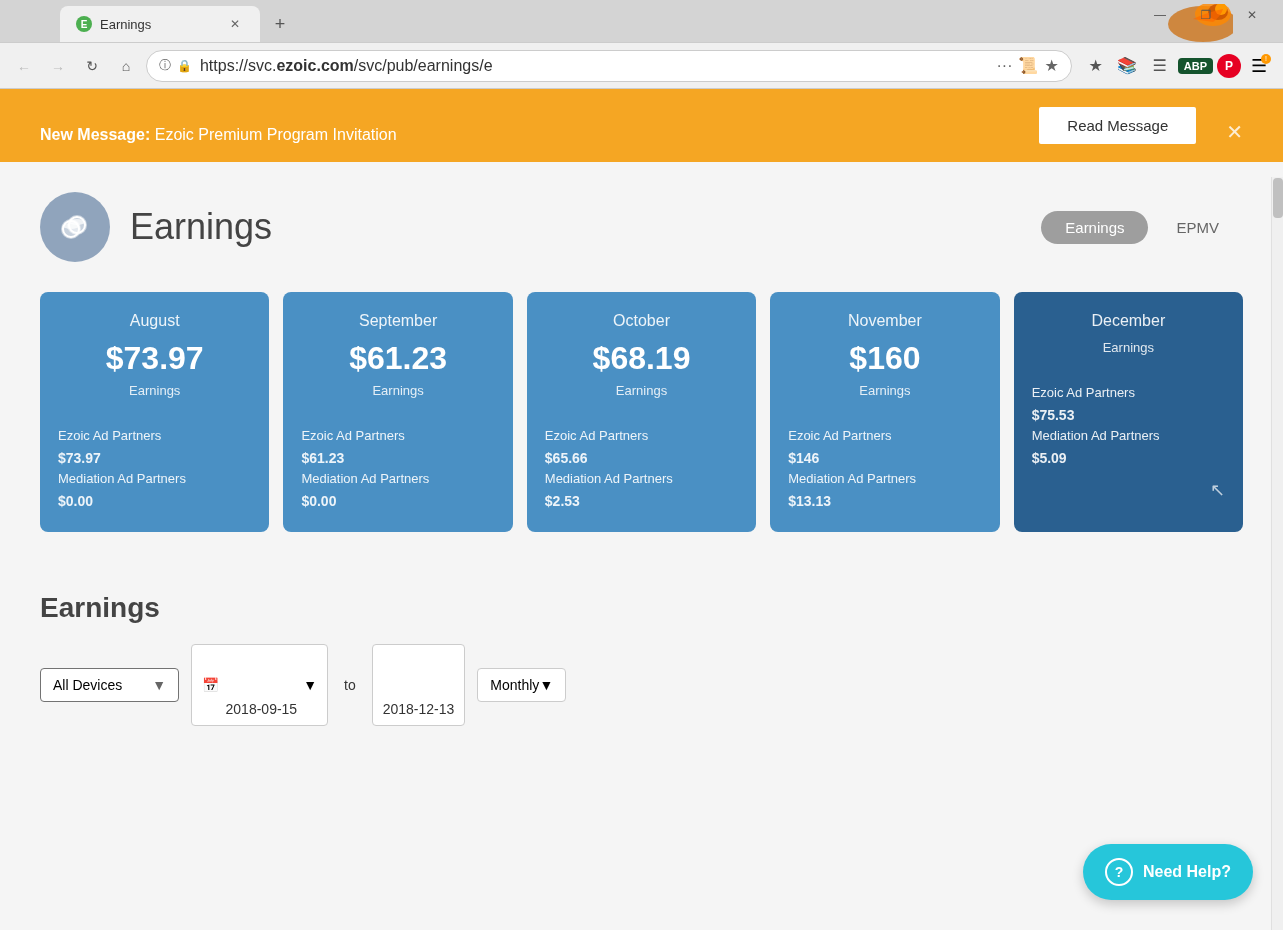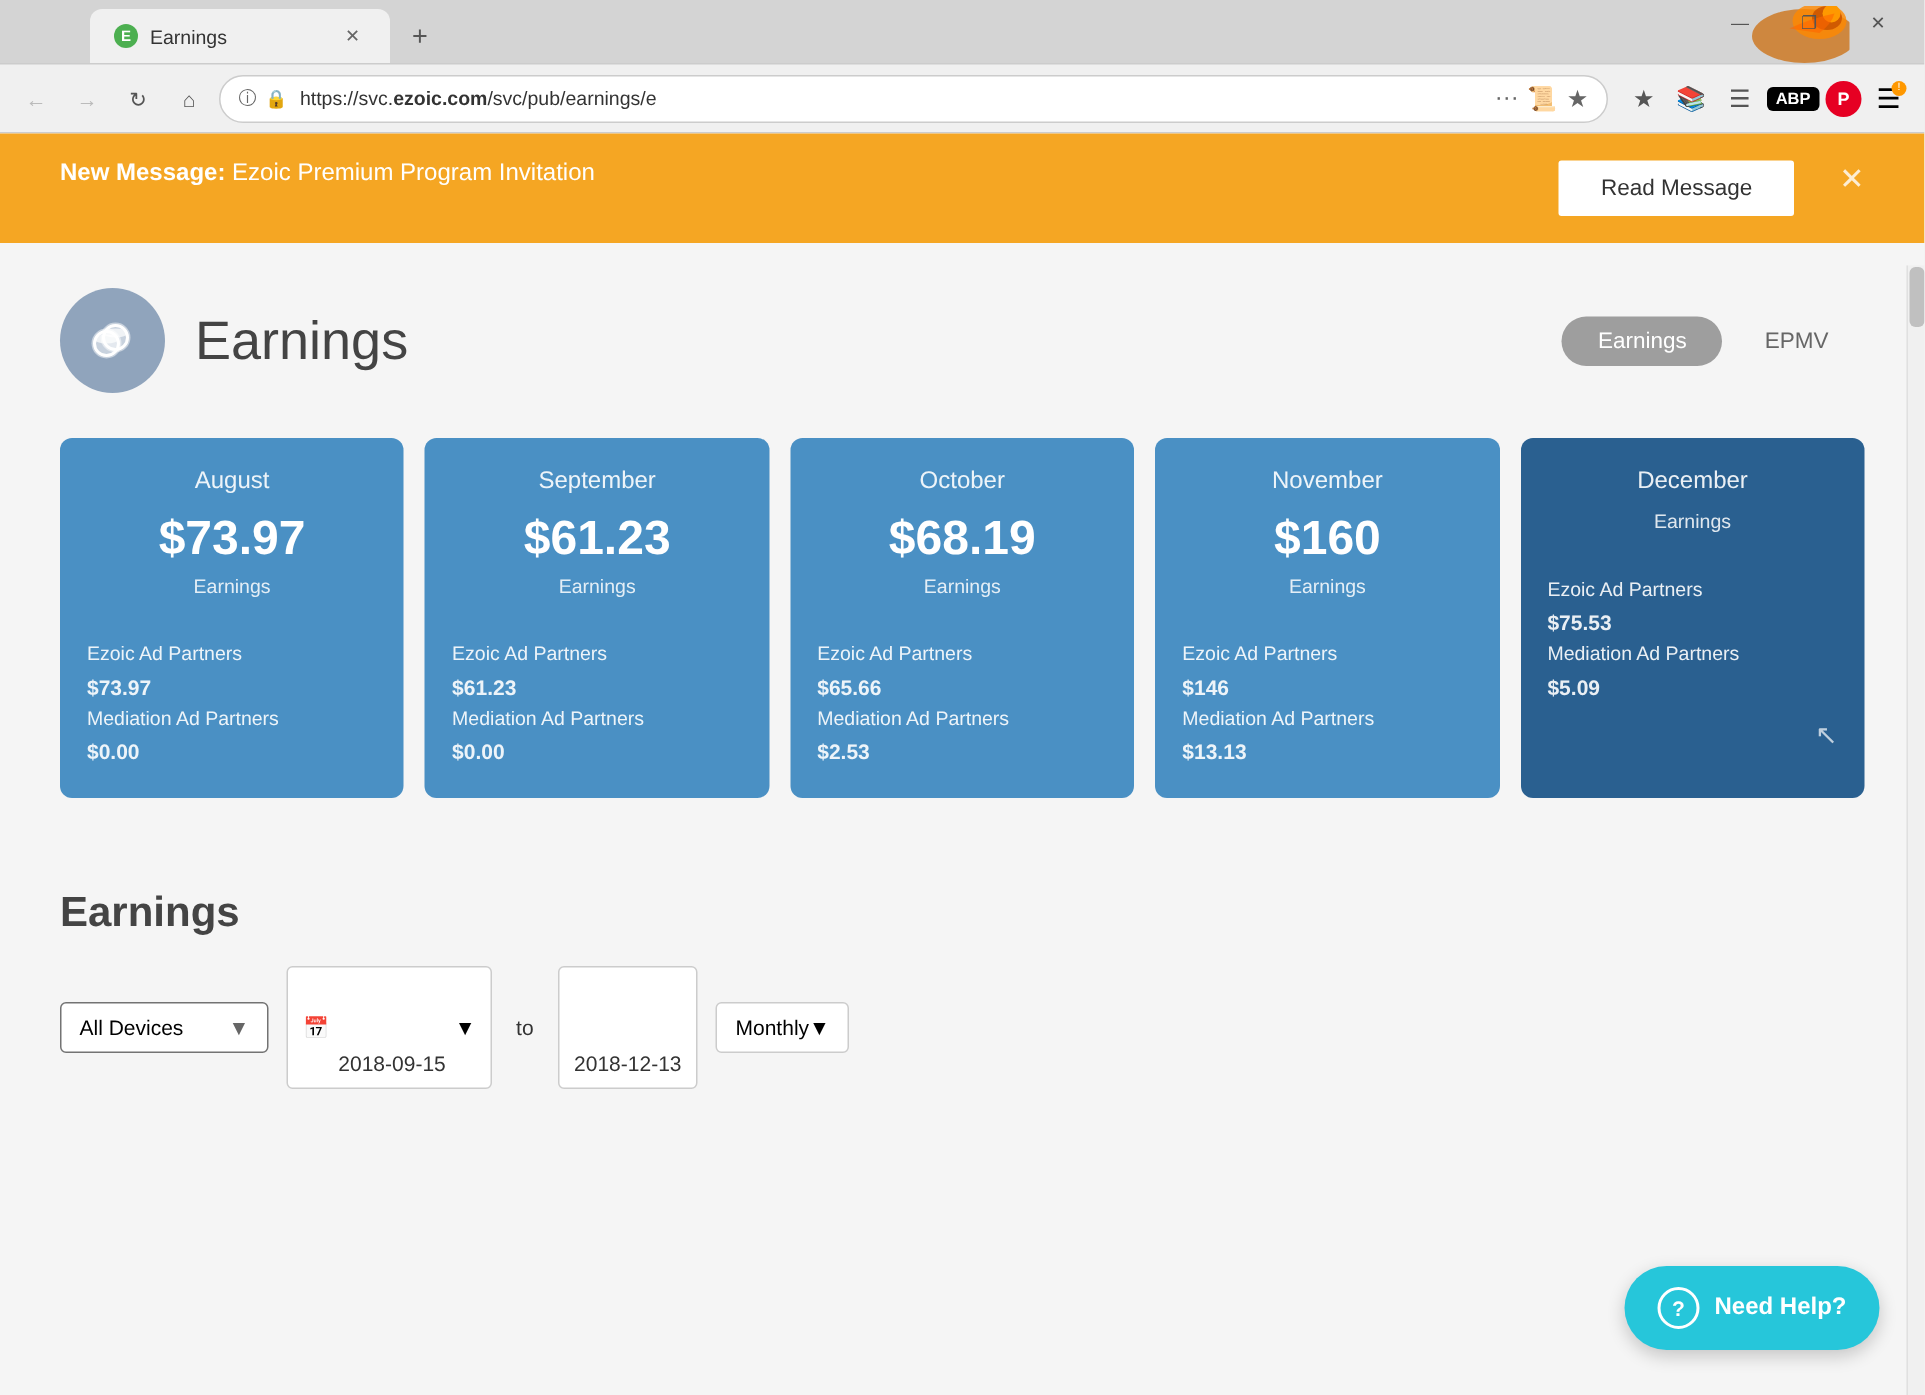--- a/index.html
+++ b/index.html
@@ -139,21 +139,21 @@
     .address-bar-icons {
       display: flex;
       align-items: center;
       gap: 6px;
       color: #666;
       font-size: 12px;
     }
 
     .address-text {
       flex: 1;
-      font-size: 13px;
+      font-size: 16px;
       color: #333;
       white-space: nowrap;
       overflow: hidden;
     }
 
     .address-text span.domain { font-weight: bold; }
 
     .address-bar-right {
       display: flex;
       align-items: center;
@@ -174,21 +174,21 @@
       display: flex;
       align-items: center;
       justify-content: center;
       border-radius: 50%;
       cursor: pointer;
       font-size: 16px;
       color: #555;
     }
 
     .abp-btn {
-      background: #000000;
+      background: #14532d;
       color: white;
       border-radius: 4px;
       padding: 2px 6px;
       font-size: 11px;
       font-weight: bold;
       cursor: pointer;
     }
 
     .pinterest-btn {
       background: #e60023;
@@ -256,21 +256,21 @@
       min-height: 842px;
       padding-bottom: 40px;
       position: relative;
     }
 
     
     .notification-banner {
       background: #f5a623;
       padding: 18px 40px;
       display: flex;
-      align-items: flex-start;
+      align-items: flex-end;
       gap: 20px;
       margin-bottom: 20px;
     }
 
     .notification-text {
       flex: 1;
       color: white;
       font-size: 16px;
     }
 

